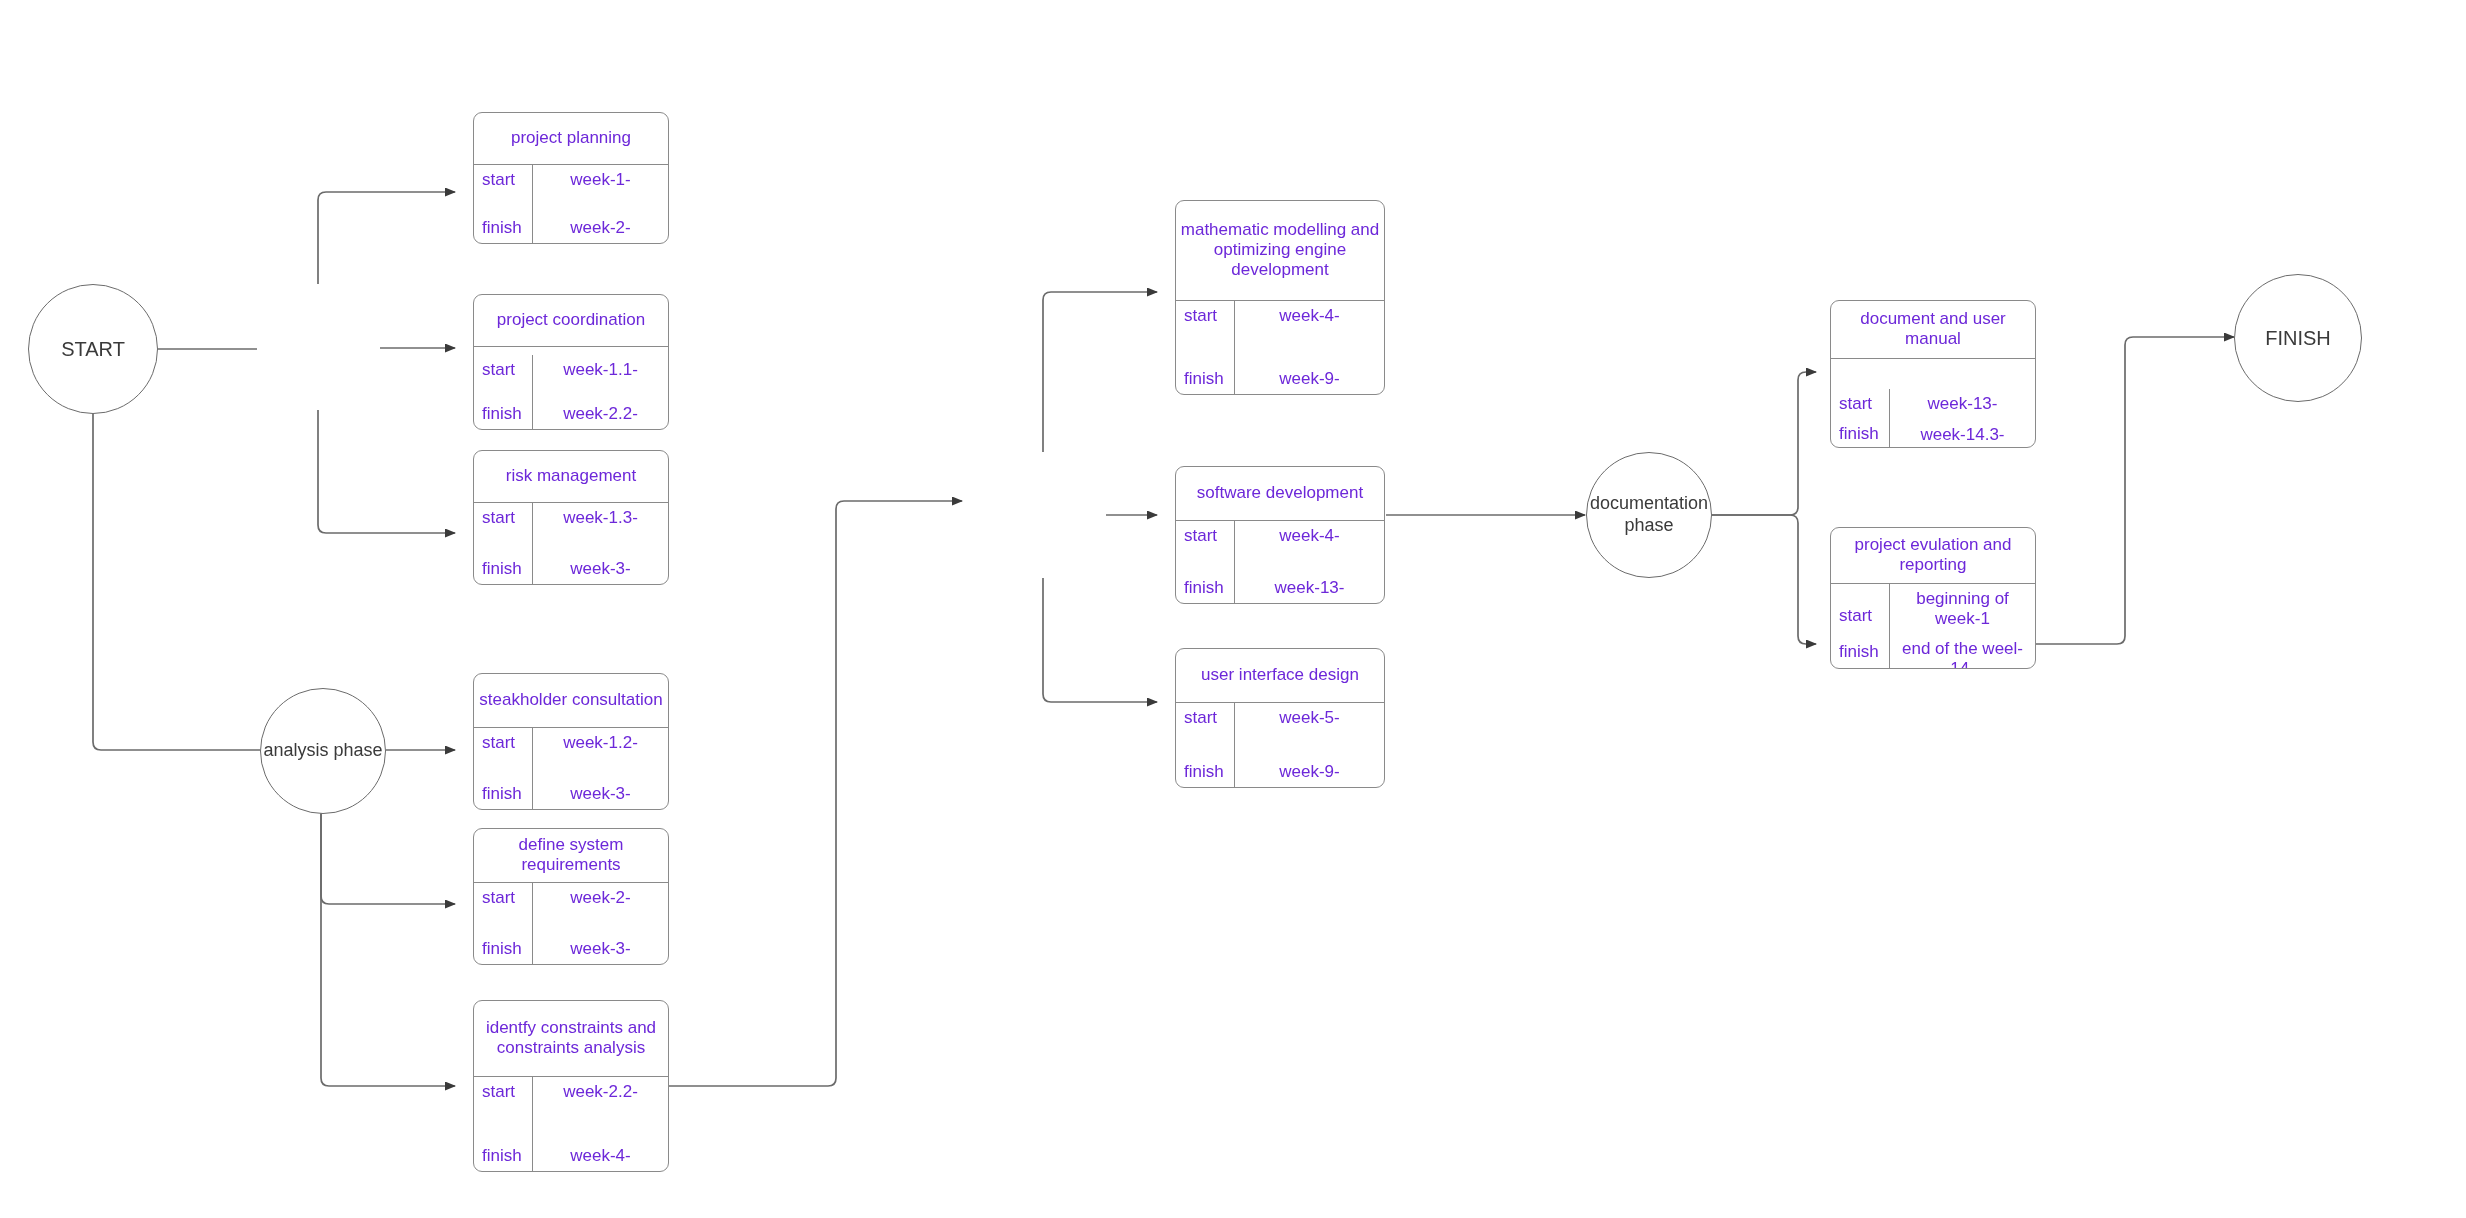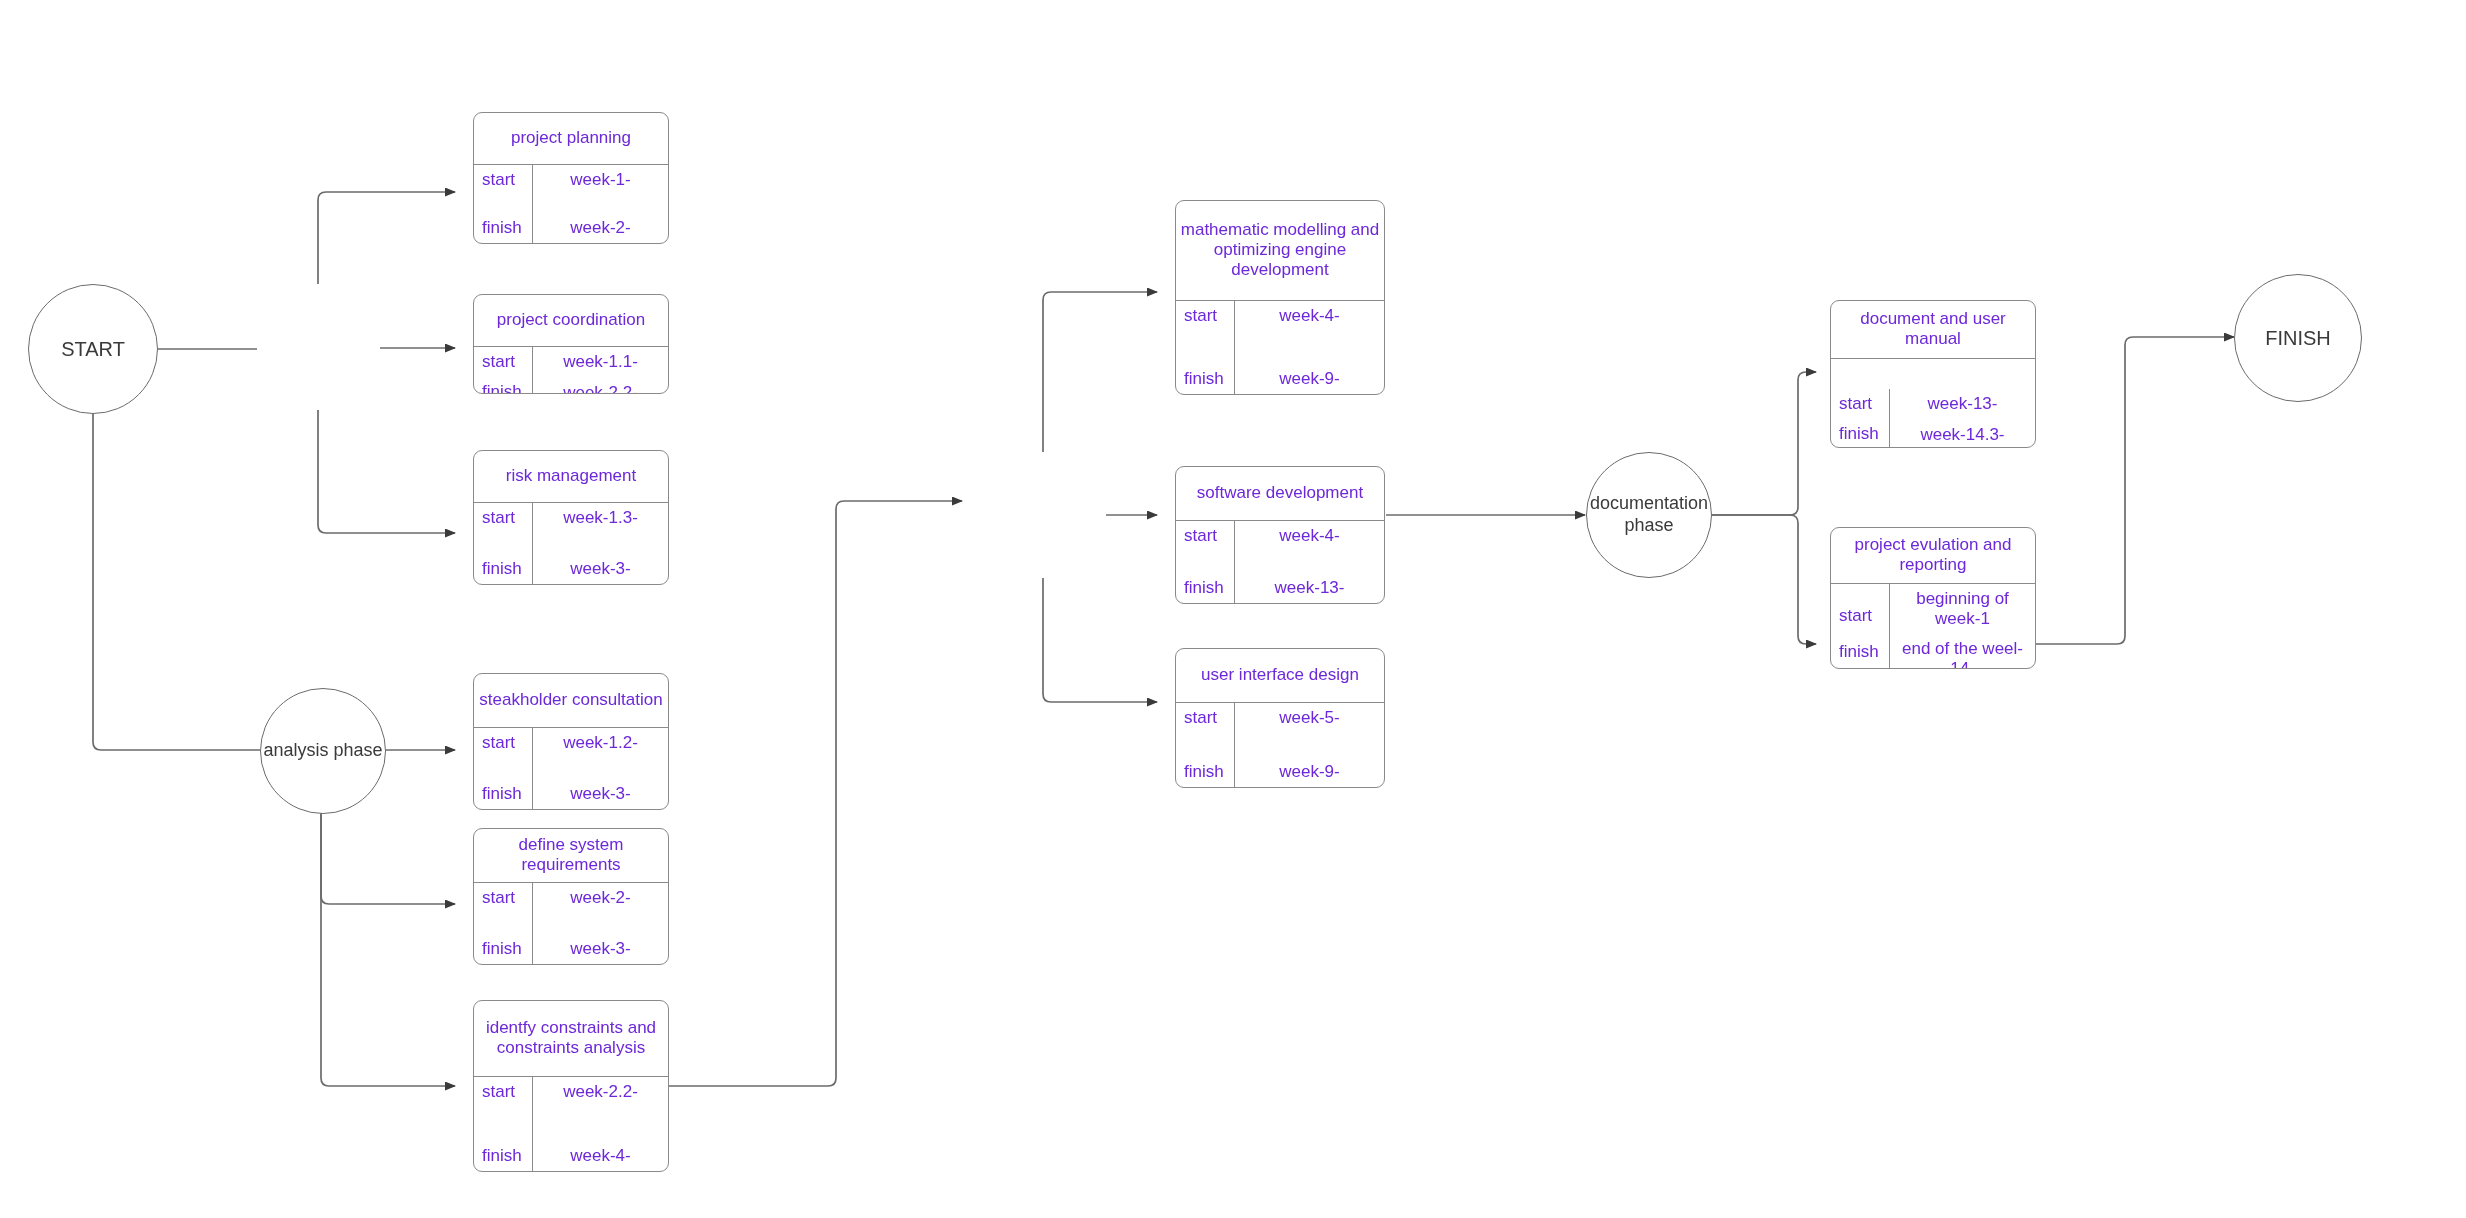--- a/index.html
+++ b/index.html
@@ -174,21 +174,21 @@
         <div class="cell-label">start</div>
         <div class="cell-value">week-1-</div>
       </div>
       <div class="task-row row-finish">
         <div class="cell-label">finish</div>
         <div class="cell-value">week-2-</div>
       </div>
     </div>
   </div>
 
-  <div class="task-box" style="left:473px; top:294px; width:196px; height:100px; font-size:17px;">
+  <div class="task-box" style="left:473px; top:294px; width:196px; height:136px; font-size:17px;gap:8px;">
     <div class="task-title" style="height:44px;">project coordination</div>
     <div class="task-rows">
       <div class="task-row row-start">
         <div class="cell-label">start</div>
         <div class="cell-value">week-1.1-</div>
       </div>
       <div class="task-row row-finish">
         <div class="cell-label">finish</div>
         <div class="cell-value">week-2.2-</div>
       </div>

